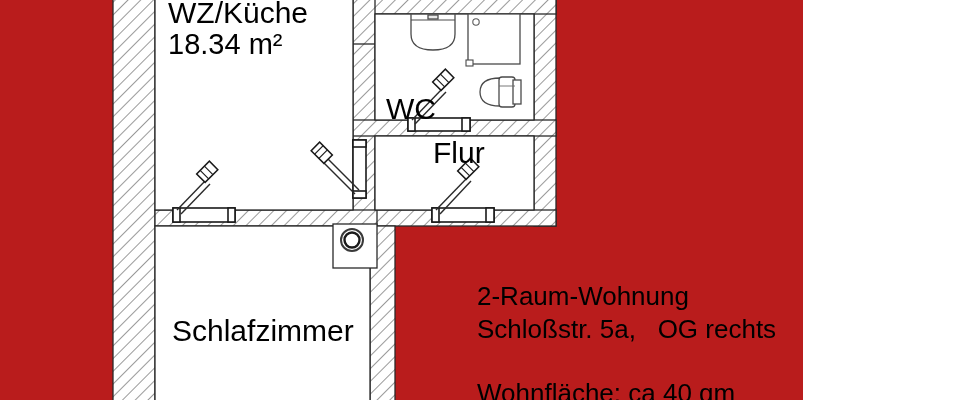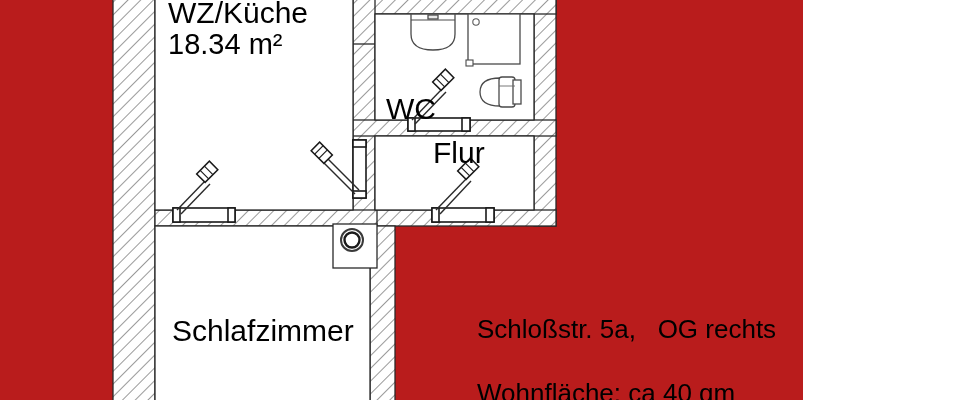--- a/index.html
+++ b/index.html
@@ -182,16 +182,17 @@
 
   <div class="plan-label room-name" style="left:168px; top:-2px;">WZ/Küche</div>
   <div class="plan-label room-area" style="left:168px; top:30px;">18.34 m²</div>
 
   <div class="plan-label room-name" style="left:386px; top:48px;margin-top:46px;">WC</div>
 
   <div class="plan-label room-name" style="left:425px; top:138px;margin-left:8px;">Flur</div>
 
   <div class="plan-label room-name" style="left:172px; top:316px;text-align:right;">Schlafzimmer</div>
 
+  <div class="plan-label info-line" style="left:477px; top:283px;">2-Raum-Wohnung</div>
   <div class="plan-label info-line" style="left:477px; top:316px;">Schloßstr. 5a,   OG rechts</div>
   <div class="plan-label info-line" style="left:477px; top:380px;">Wohnfläche: ca 40 qm</div>
 
 </div>
 
 </body></html>

